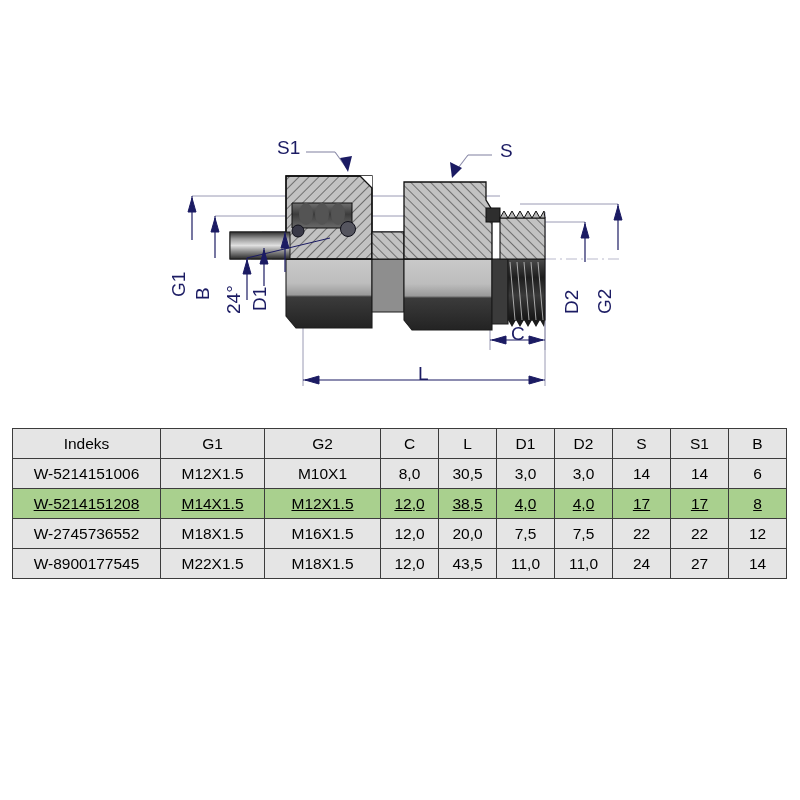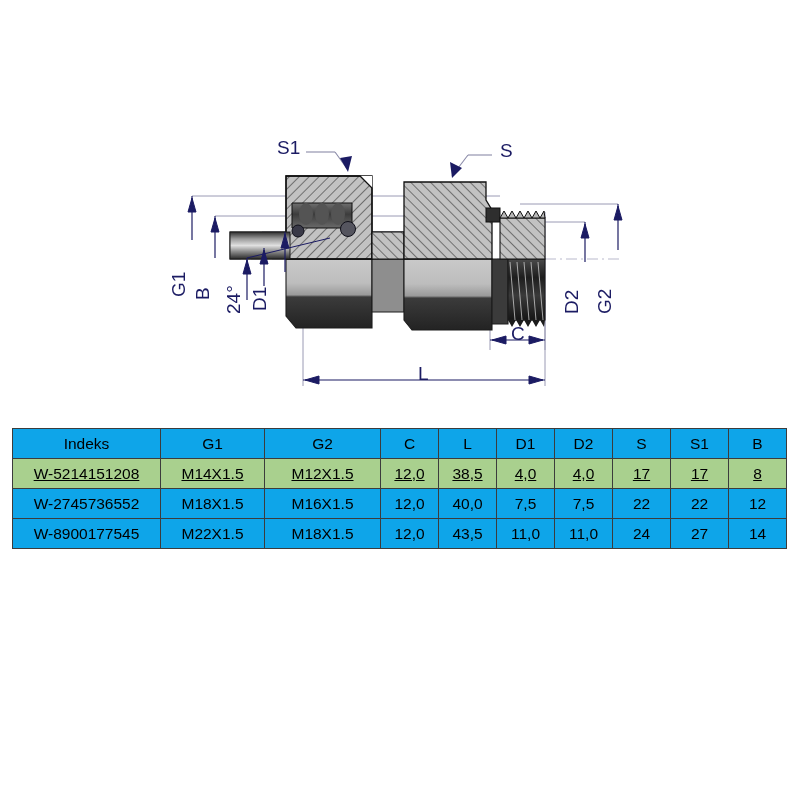--- a/index.html
+++ b/index.html
@@ -47,21 +47,21 @@
   #spec-table-wrap {
     position: absolute;
     left: 12px;
     top: 428px;
     width: 774px;
   }
   table.spec {
     border-collapse: collapse;
     width: 774px;
     table-layout: fixed;
-    background: #0ea5e9;
+    background: #e5e5e5;
   }
   table.spec td, table.spec th {
     border: 1px solid #3c3c3c;
     height: 30px;
     padding: 0 2px;
     text-align: center;
     vertical-align: middle;
     font-family: "Liberation Sans", sans-serif;
     font-size: 15.5px;
     font-weight: 400;
@@ -289,41 +289,53 @@
         <td class="c-g2">G2</td>
         <td class="c-num">C</td>
         <td class="c-num">L</td>
         <td class="c-num">D1</td>
         <td class="c-num">D2</td>
         <td class="c-num">S</td>
         <td class="c-num">S1</td>
         <td class="c-num">B</td>
       </tr>
 
+      <tr>
+        <td class="c-indeks">W-5214151006</td>
+        <td class="c-g1">M12X1.5</td>
+        <td class="c-g2">M10X1</td>
+        <td class="c-num">8,0</td>
+        <td class="c-num">30,5</td>
+        <td class="c-num">3,0</td>
+        <td class="c-num">3,0</td>
+        <td class="c-num">14</td>
+        <td class="c-num">14</td>
+        <td class="c-num">6</td>
+      </tr>
 
       <tr class="highlight">
         <td class="c-indeks">W-5214151208</td>
         <td class="c-g1">M14X1.5</td>
         <td class="c-g2">M12X1.5</td>
         <td class="c-num">12,0</td>
         <td class="c-num">38,5</td>
         <td class="c-num">4,0</td>
         <td class="c-num">4,0</td>
         <td class="c-num">17</td>
         <td class="c-num">17</td>
         <td class="c-num">8</td>
       </tr>
 
 
       <tr>
         <td class="c-indeks">W-2745736552</td>
         <td class="c-g1">M18X1.5</td>
         <td class="c-g2">M16X1.5</td>
         <td class="c-num">12,0</td>
-        <td class="c-num">40,0</td>
+        <td class="c-num">20,0</td>
         <td class="c-num">7,5</td>
         <td class="c-num">7,5</td>
         <td class="c-num">22</td>
         <td class="c-num">22</td>
         <td class="c-num">12</td>
       </tr>
 
       <tr>
         <td class="c-indeks">W-8900177545</td>
         <td class="c-g1">M22X1.5</td>

